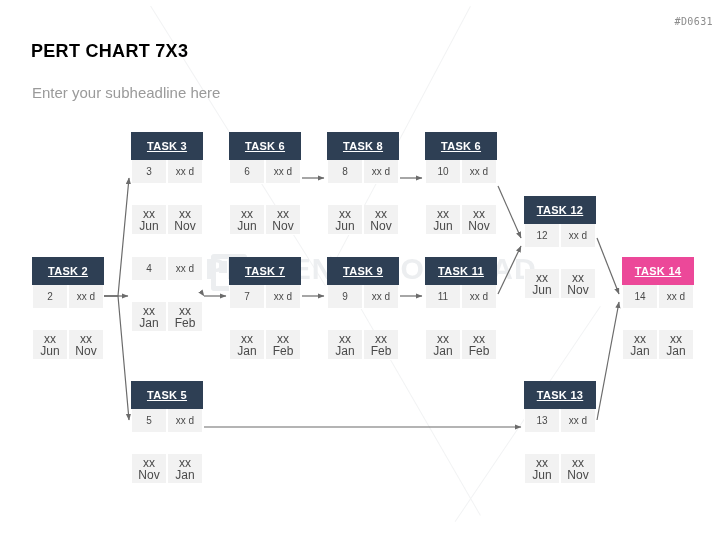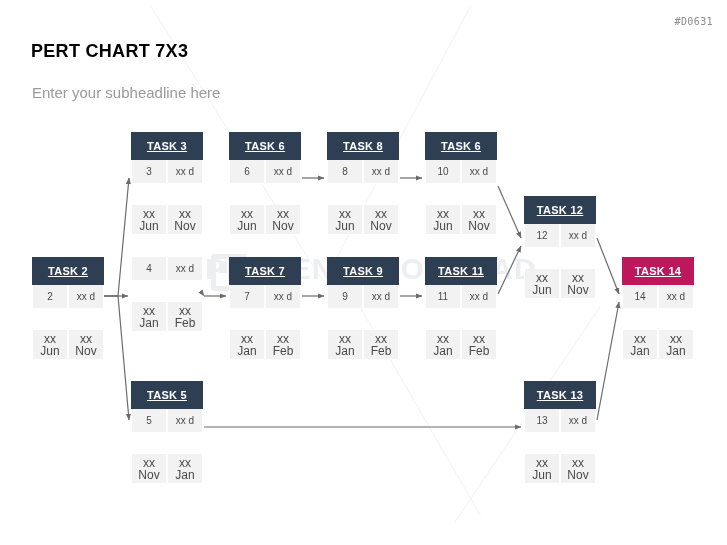--- a/index.html
+++ b/index.html
@@ -50,21 +50,21 @@
     width:8px;height:12px;background:#eceef0;
   }
 
   
   .node{position:absolute;width:72px;z-index:5;}
   .node-head{
     height:28px;line-height:28px;text-align:center;
     background:#2e3f54;color:#ffffff;
     font-size:11px;font-weight:bold;letter-spacing:.3px;text-decoration:underline;
   }
-  .node.accent .node-head{background:#be185d;}
+  .node.accent .node-head{background:#ec4899;}
   .node-row{display:flex;}
   .node-cell{
     width:36px;box-sizing:border-box;
     background:#f2f2f2;border:1px solid #ffffff;border-top:none;
     text-align:center;color:#4a4a4a;
   }
   .row-top .node-cell{height:24px;line-height:24px;font-size:10px;}
   .row-bottom .node-cell{height:30px;padding-top:3px;font-size:12px;line-height:12px;margin-top:21px;}
   .row-bottom .node-cell span{display:block;}
 

